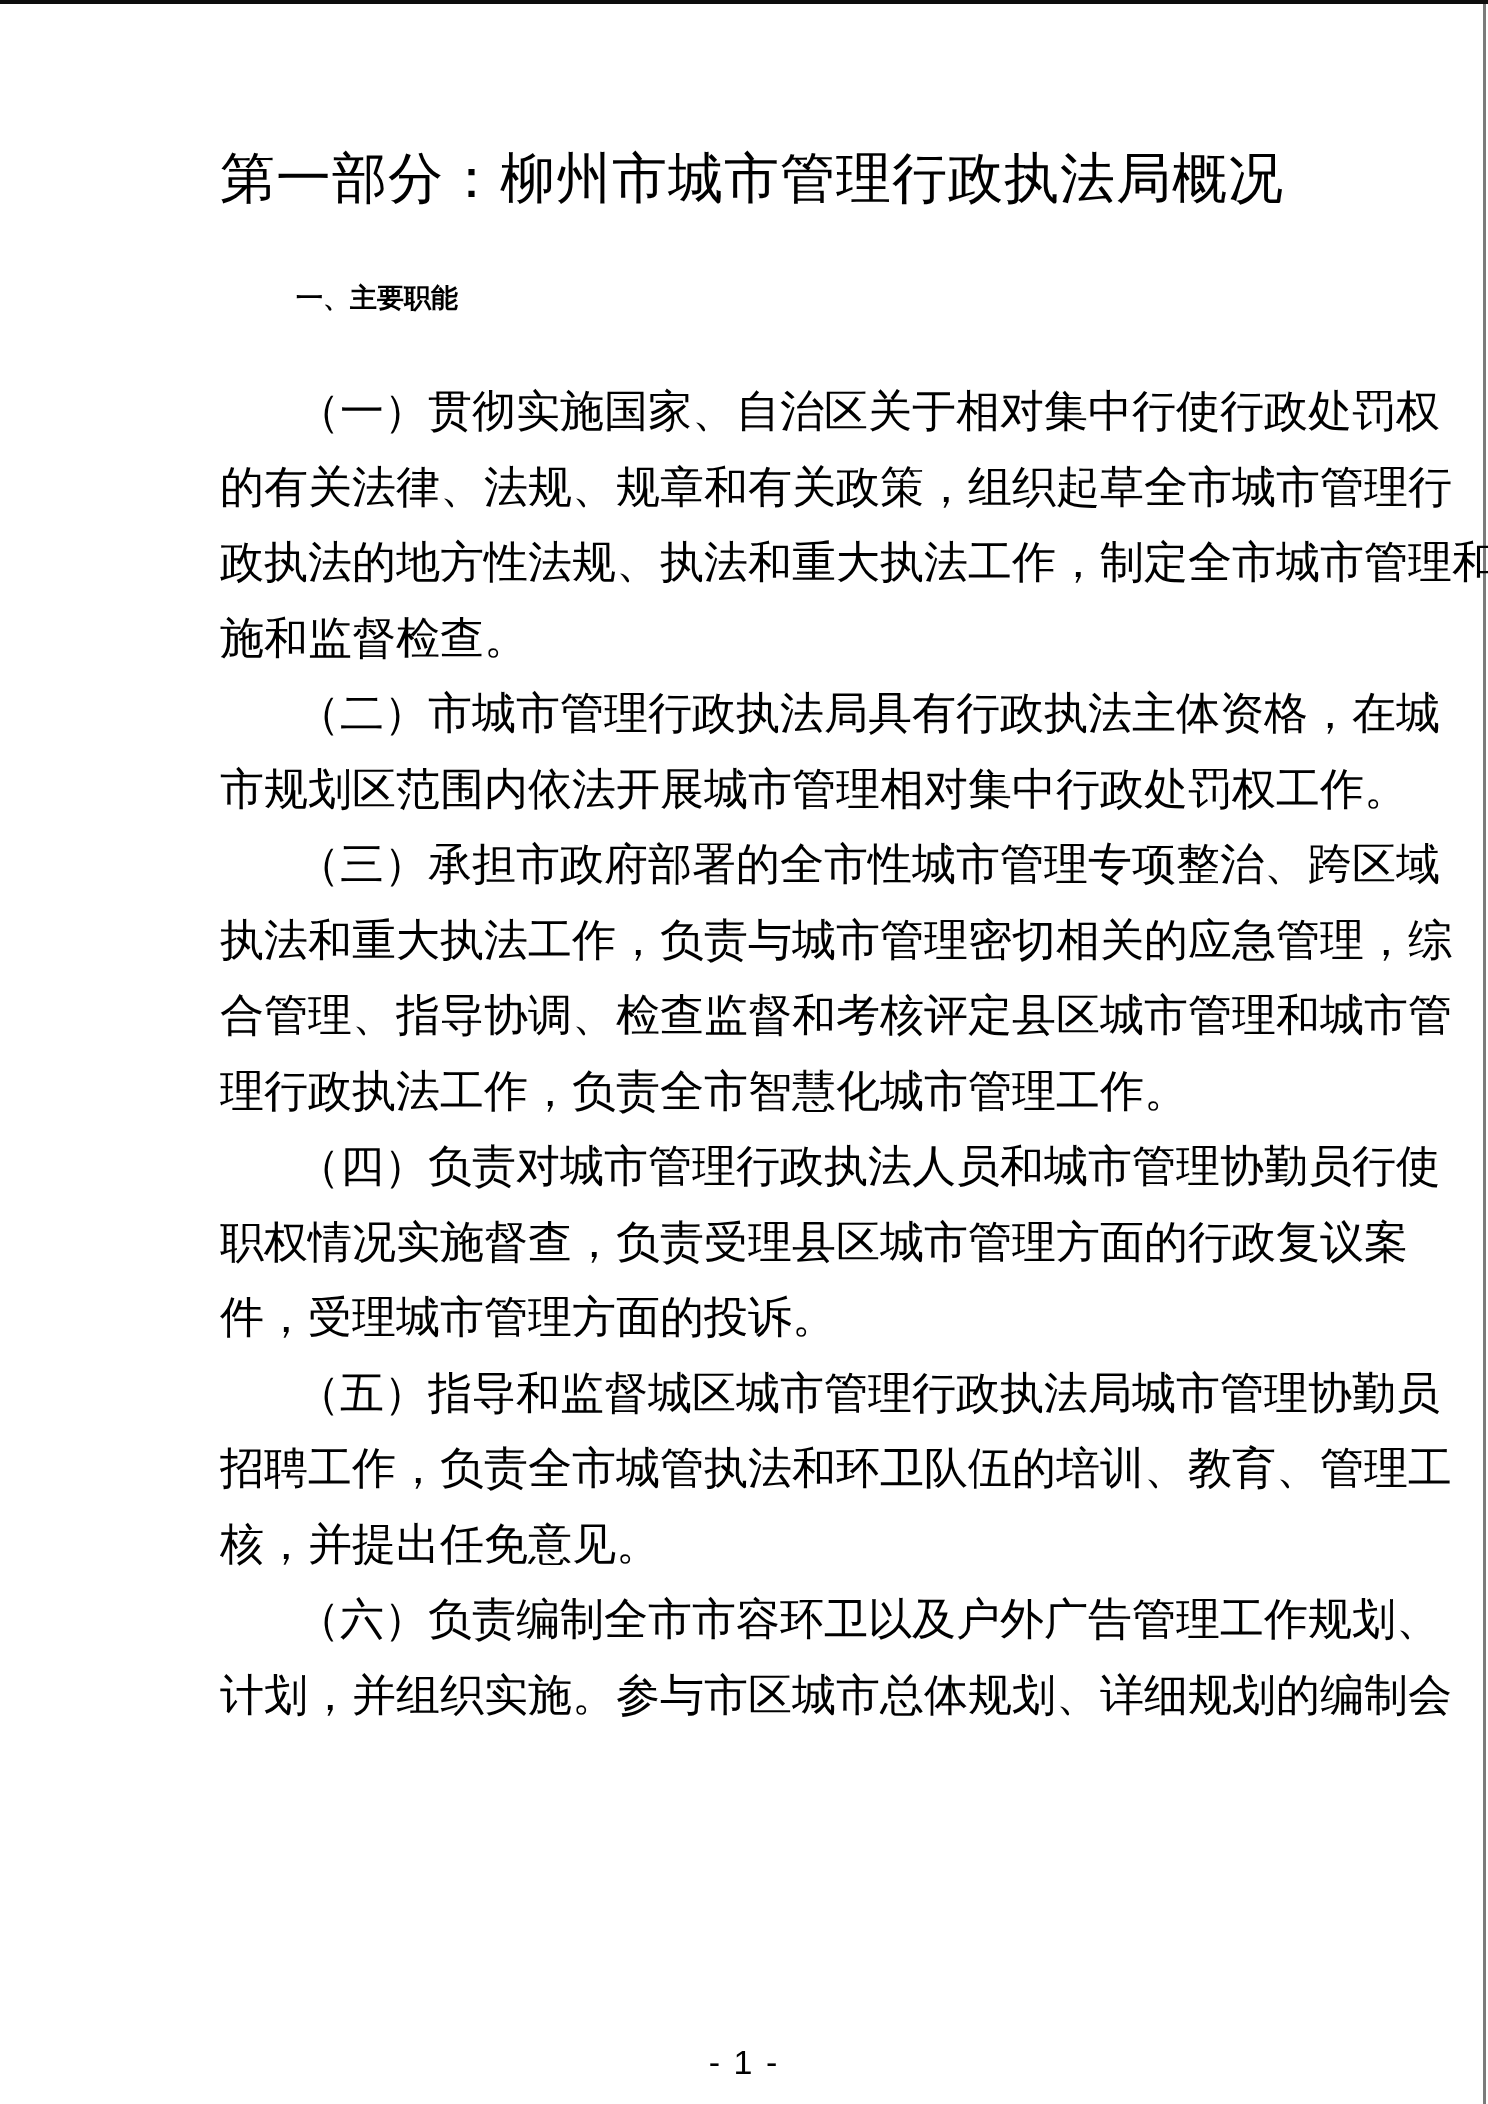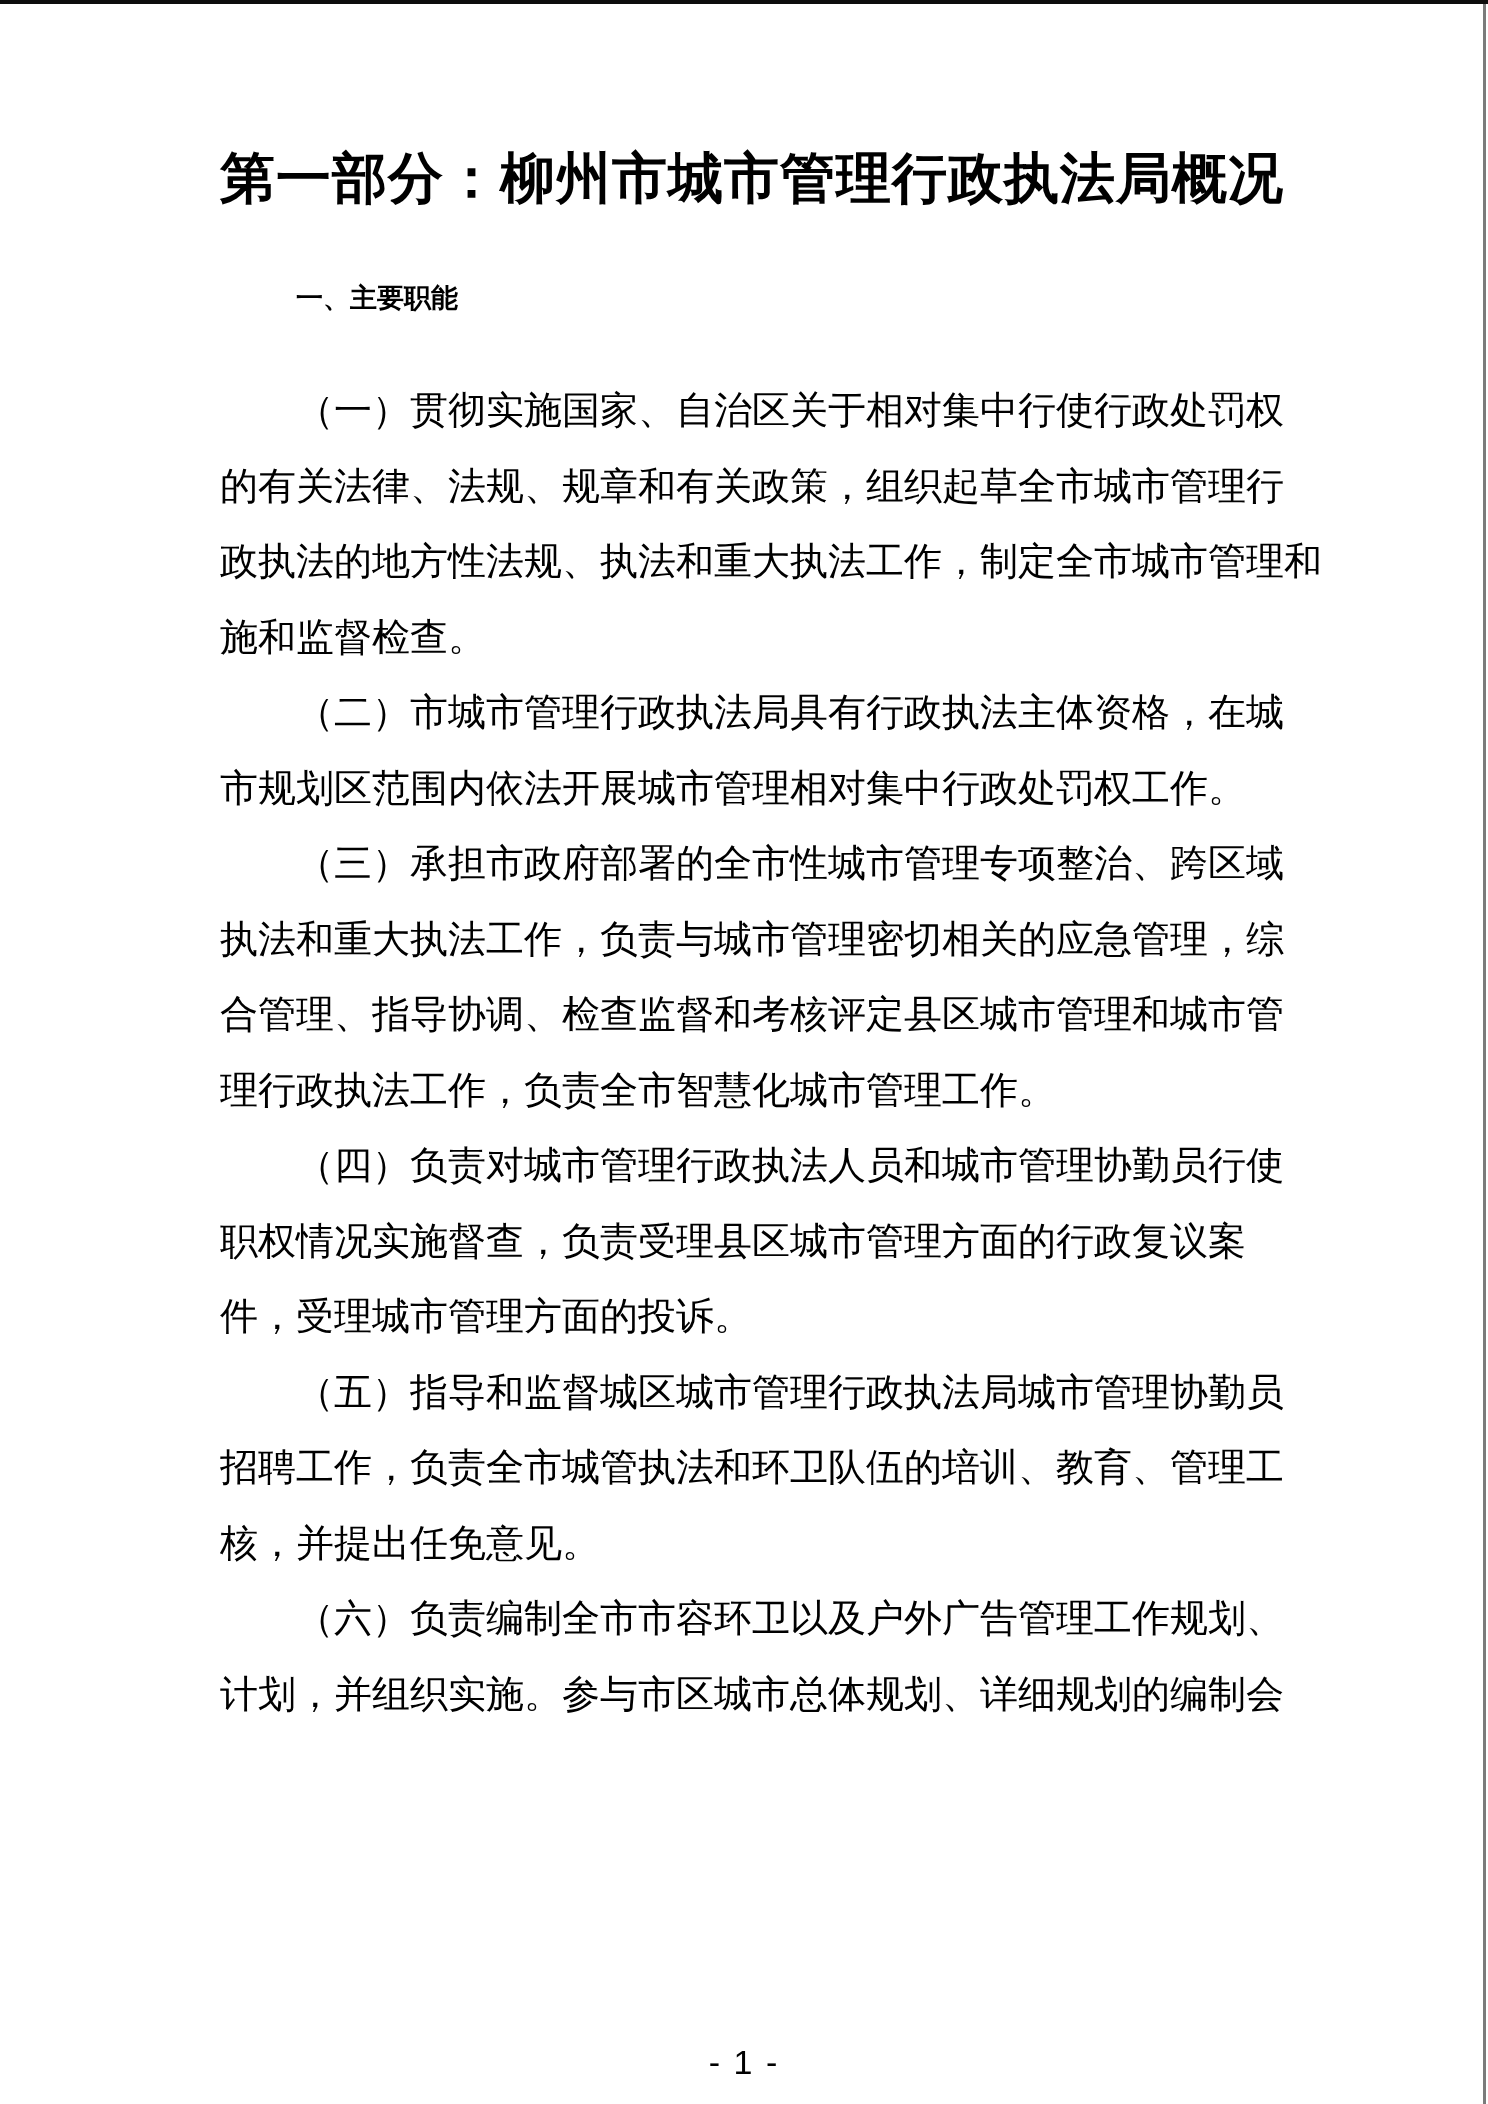--- a/index.html
+++ b/index.html
@@ -31,38 +31,38 @@
     background: #7b7b7b;
   }
   .title {
     position: absolute;
     top: 148px; left: 220px;
     width: 1064px;
     text-align: center;
     font-size: 55px;
     line-height: 60px;
     letter-spacing: 1px;
-    font-weight: 700;
+    font-weight: 400;
     white-space: nowrap;
   }
   .section-heading {
     position: absolute;
     top: 274px; left: 220px;
     width: 1064px;
     font-size: 27px;
     line-height: 48px;
     text-indent: 76px;
     font-weight: 700;
     white-space: nowrap;
   }
   .body-block {
     position: absolute;
     top: 373px; left: 220px;
     width: 1064px;
-    font-size: 38px;
+    font-size: 44px;
     line-height: 75.5px;
   }
   .body-line {
     height: 75.5px;
     white-space: nowrap;
   }
   .body-line.indent {
     text-indent: 76px;
   }
   .page-number {

